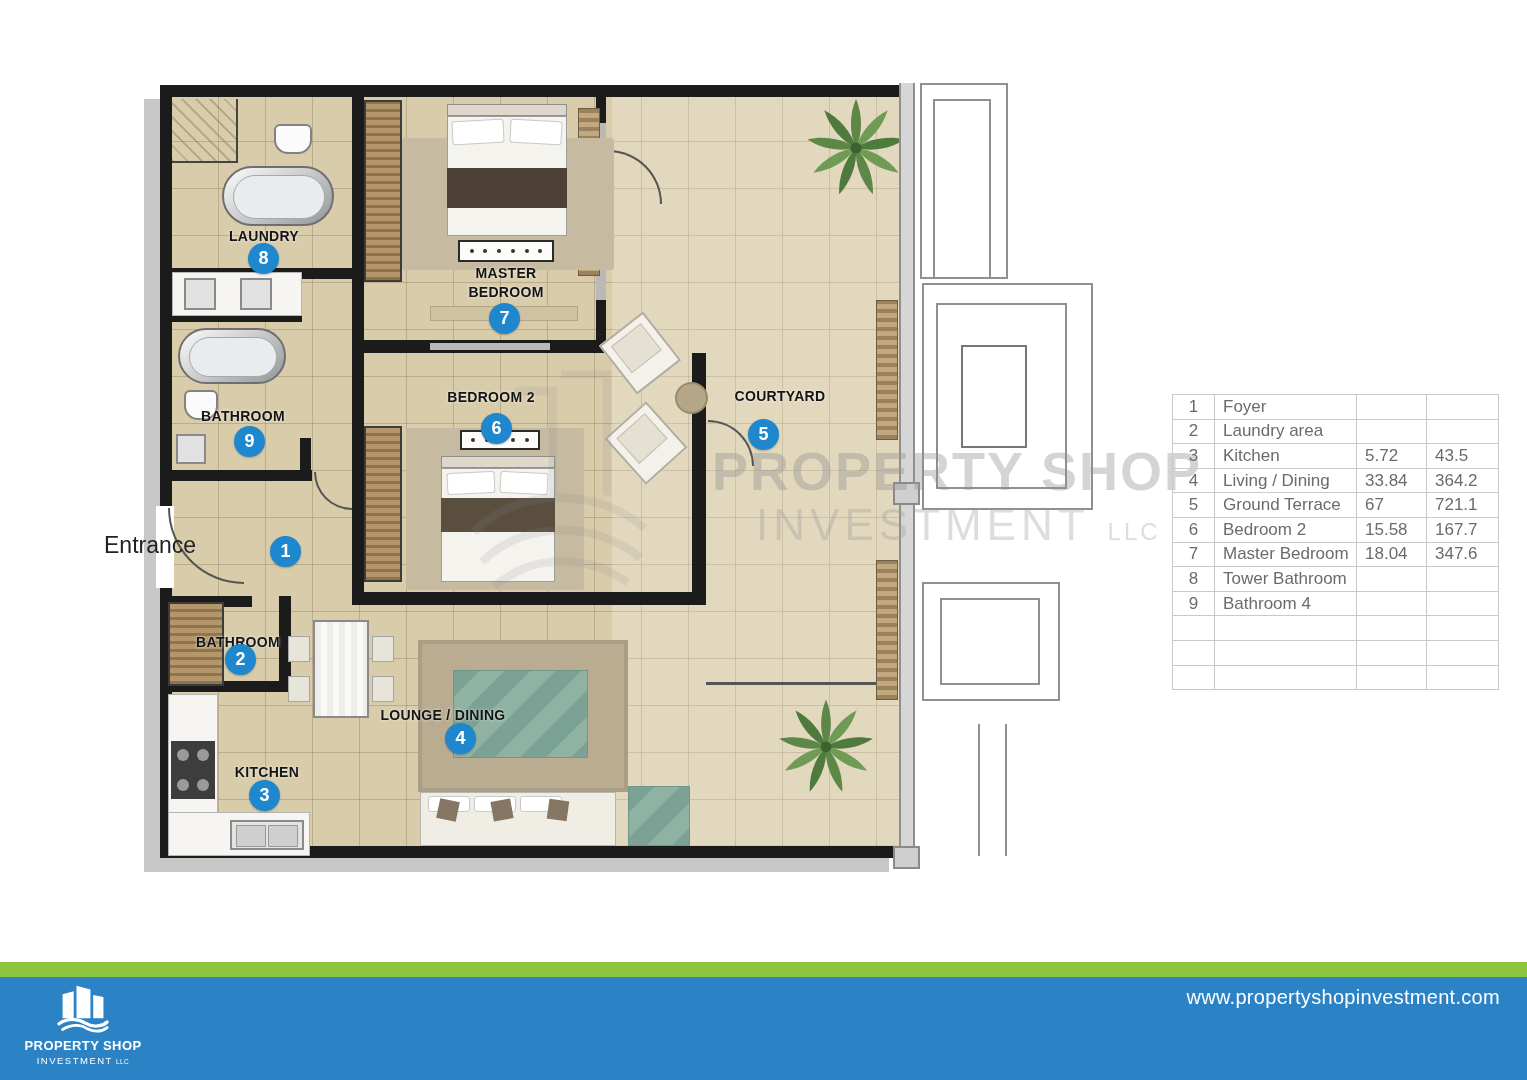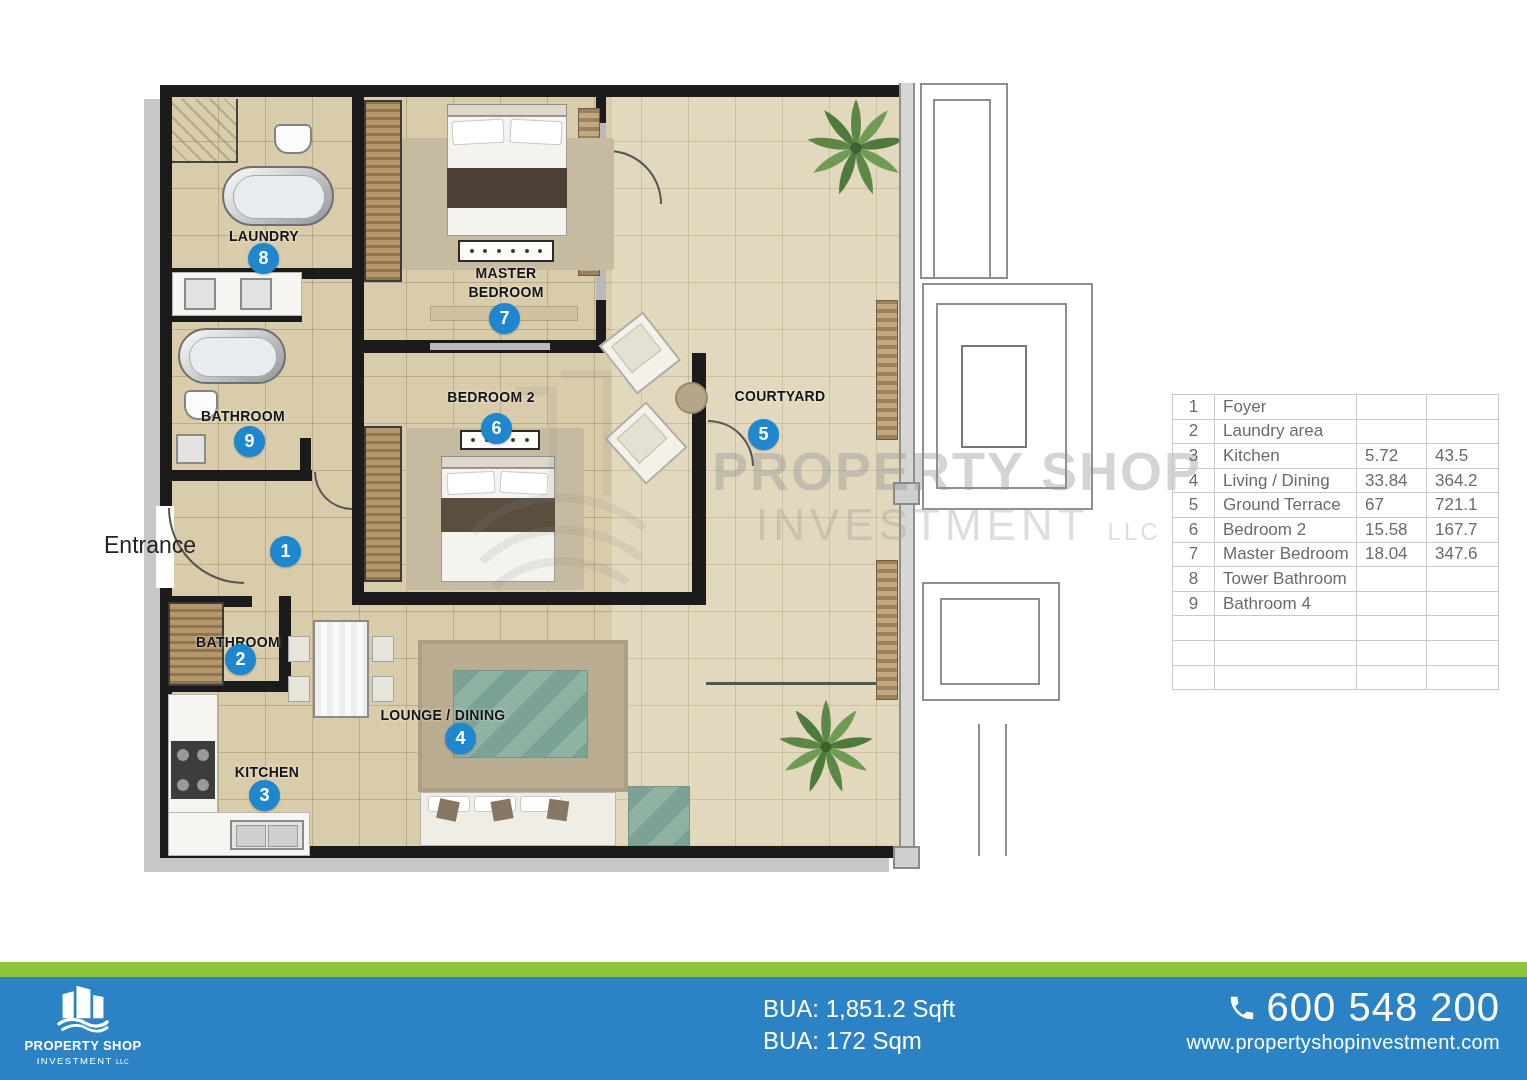--- a/index.html
+++ b/index.html
@@ -383,28 +383,18 @@
         </g>
         <path d="M6 44 C18 36, 30 40, 34 43 C44 49, 54 46, 58 42" stroke="#fff" stroke-width="3.5" fill="none" stroke-linecap="round"></path>
         <path d="M10 50 C22 43, 32 46, 36 49 C46 54, 54 51, 58 48" stroke="#fff" stroke-width="3" fill="none" stroke-linecap="round"></path>
       </svg>
       <div class="t1">PROPERTY SHOP</div>
       <div class="t2">
         <span>INVESTMENT</span>
         <span class="llc">LLC</span>
       </div>
     </div>
-    <div class="fbua">
-      <div>BUA: 1,851.2 Sqft</div>
-      <div>BUA: 172 Sqm</div>
-    </div>
     <div class="fphone">
-      <div class="num">
-        <svg width="30" height="30" viewBox="0 0 24 24">
-          <path fill="#fff" d="M6.6 10.8c1.5 2.9 3.7 5.1 6.6 6.6l2.2-2.2c.3-.3.7-.4 1-.2 1.1.4 2.3.6 3.6.6.6 0 1 .4 1 1V20c0 .6-.4 1-1 1C10.6 21 3 13.4 3 4c0-.6.4-1 1-1h3.5c.6 0 1 .4 1 1 0 1.2.2 2.4.6 3.6.1.3 0 .7-.2 1l-2.3 2.2z"></path>
-        </svg>
-        <span>600 548 200</span>
-      </div>
       <div class="web">www.propertyshopinvestment.com</div>
     </div>
   </div>
 
 </div>
 
 </body></html>

